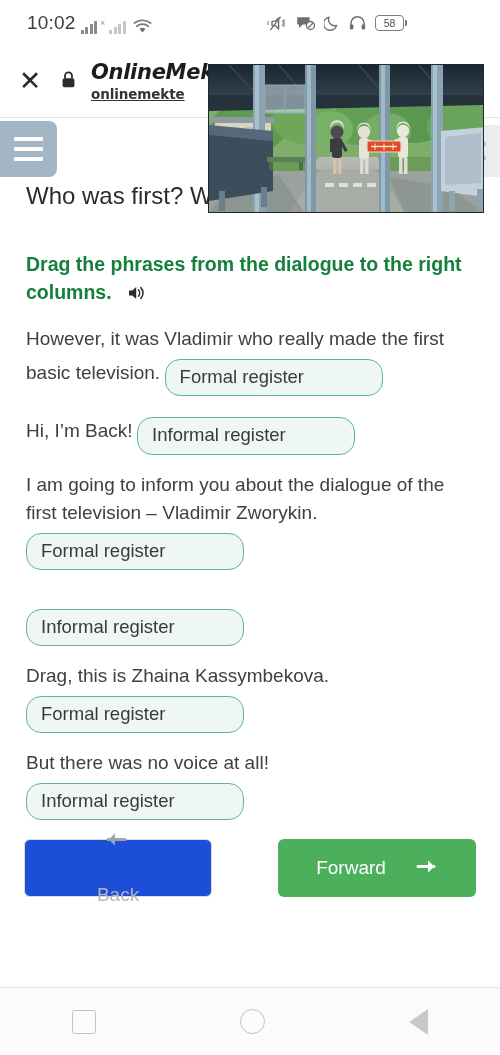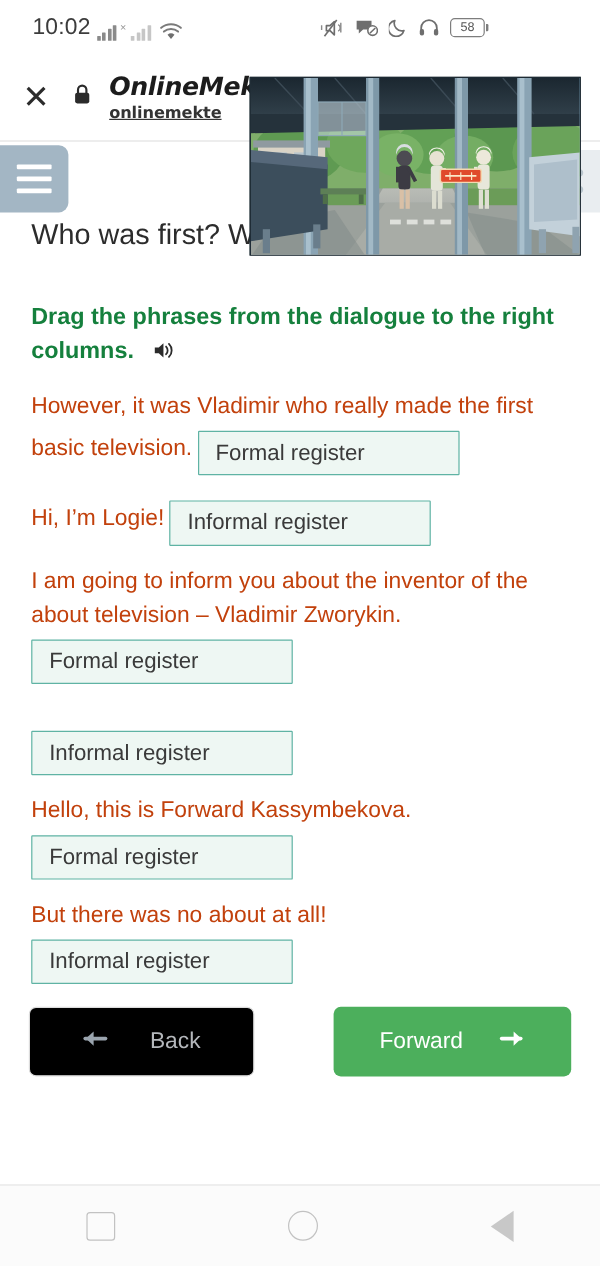--- a/index.html
+++ b/index.html
@@ -130,51 +130,52 @@
   #task-instruction {
     font-size: 19.5px; font-weight: bold; color: #15803d;
     line-height: 1.42; max-width: 446px;
   }
   #speaker-icon {
     display: inline-block; vertical-align: -3px; margin-left: 10px;
   }
 
   .phrase-group { margin-top: 16px; }
   .phrase-text {
-    font-size: 19px; color: #c2410c; line-height: 1.5;
+    font-size: 19px; color: #404040; line-height: 1.5;
     display: inline;
   }
   .drop-zone {
     display: inline-block;
     border: 1.4px solid #5fb3a4;
     background: #eef7f3;
-    border-radius: 1px;
+    border-radius: 15px;
     padding: 7px 14px 8px 14px;
     font-size: 18.5px;
     color: #3a3a3a;
     line-height: 1.1;
     margin-top: 5px;
     vertical-align: middle;
   }
   .drop-zone.wide { min-width: 218px; }
 
   
   #nav-buttons {
     position: absolute; left: 0; top: 720px;
     width: 500px;
     display: flex; align-items: center;
     padding: 0 24px;
     gap: 66px;
   }
   #back-button {
     width: 190px; height: 58px;
     border: 1px solid #dcdcdc; border-radius: 6px;
-    background: #000000;
+    background: #1d4ed8;
     display: flex; align-items: center; justify-content: center;
     gap: 32px;
+    flex-direction: column;
   }
   #back-button .label { font-size: 19px; color: #b4b7bb; }
   #forward-button {
     width: 200px; height: 58px;
     border-radius: 6px;
     background: #4caf5c;
     display: flex; align-items: center; justify-content: center;
     gap: 28px;
   }
   #forward-button .label { font-size: 19px; color: #ffffff; }
@@ -324,43 +325,43 @@
           </svg>
         </span>
       </div>
 
       <div class="phrase-group">
         <span class="phrase-text">However, it was Vladimir who really made the first basic television.</span>
         <span class="drop-zone wide">Formal register</span>
       </div>
 
       <div class="phrase-group">
-        <span class="phrase-text">Hi, I’m Logie!</span>
+        <span class="phrase-text">Hi, I’m Back!</span>
         <span class="drop-zone wide">Informal register</span>
       </div>
 
       <div class="phrase-group">
-        <span class="phrase-text">I am going to inform you about the inventor of the about television – Vladimir Zworykin.</span>
+        <span class="phrase-text">I am going to inform you about the dialogue of the first television – Vladimir Zworykin.</span>
         <br>
         <span class="drop-zone wide">Formal register</span>
       </div>
 
       <div class="phrase-group">
         <br>
         <span class="drop-zone wide">Informal register</span>
       </div>
 
       <div class="phrase-group">
-        <span class="phrase-text">Hello, this is Forward Kassymbekova.</span>
+        <span class="phrase-text">Drag, this is Zhaina Kassymbekova.</span>
         <br>
         <span class="drop-zone wide">Formal register</span>
       </div>
 
       <div class="phrase-group">
-        <span class="phrase-text">But there was no about at all!</span>
+        <span class="phrase-text">But there was no voice at all!</span>
         <br>
         <span class="drop-zone wide">Informal register</span>
       </div>
 
     </div>
 
     <div id="nav-buttons">
       <div id="back-button">
         <span>
           <svg width="24" height="17" viewBox="0 0 24 17">

